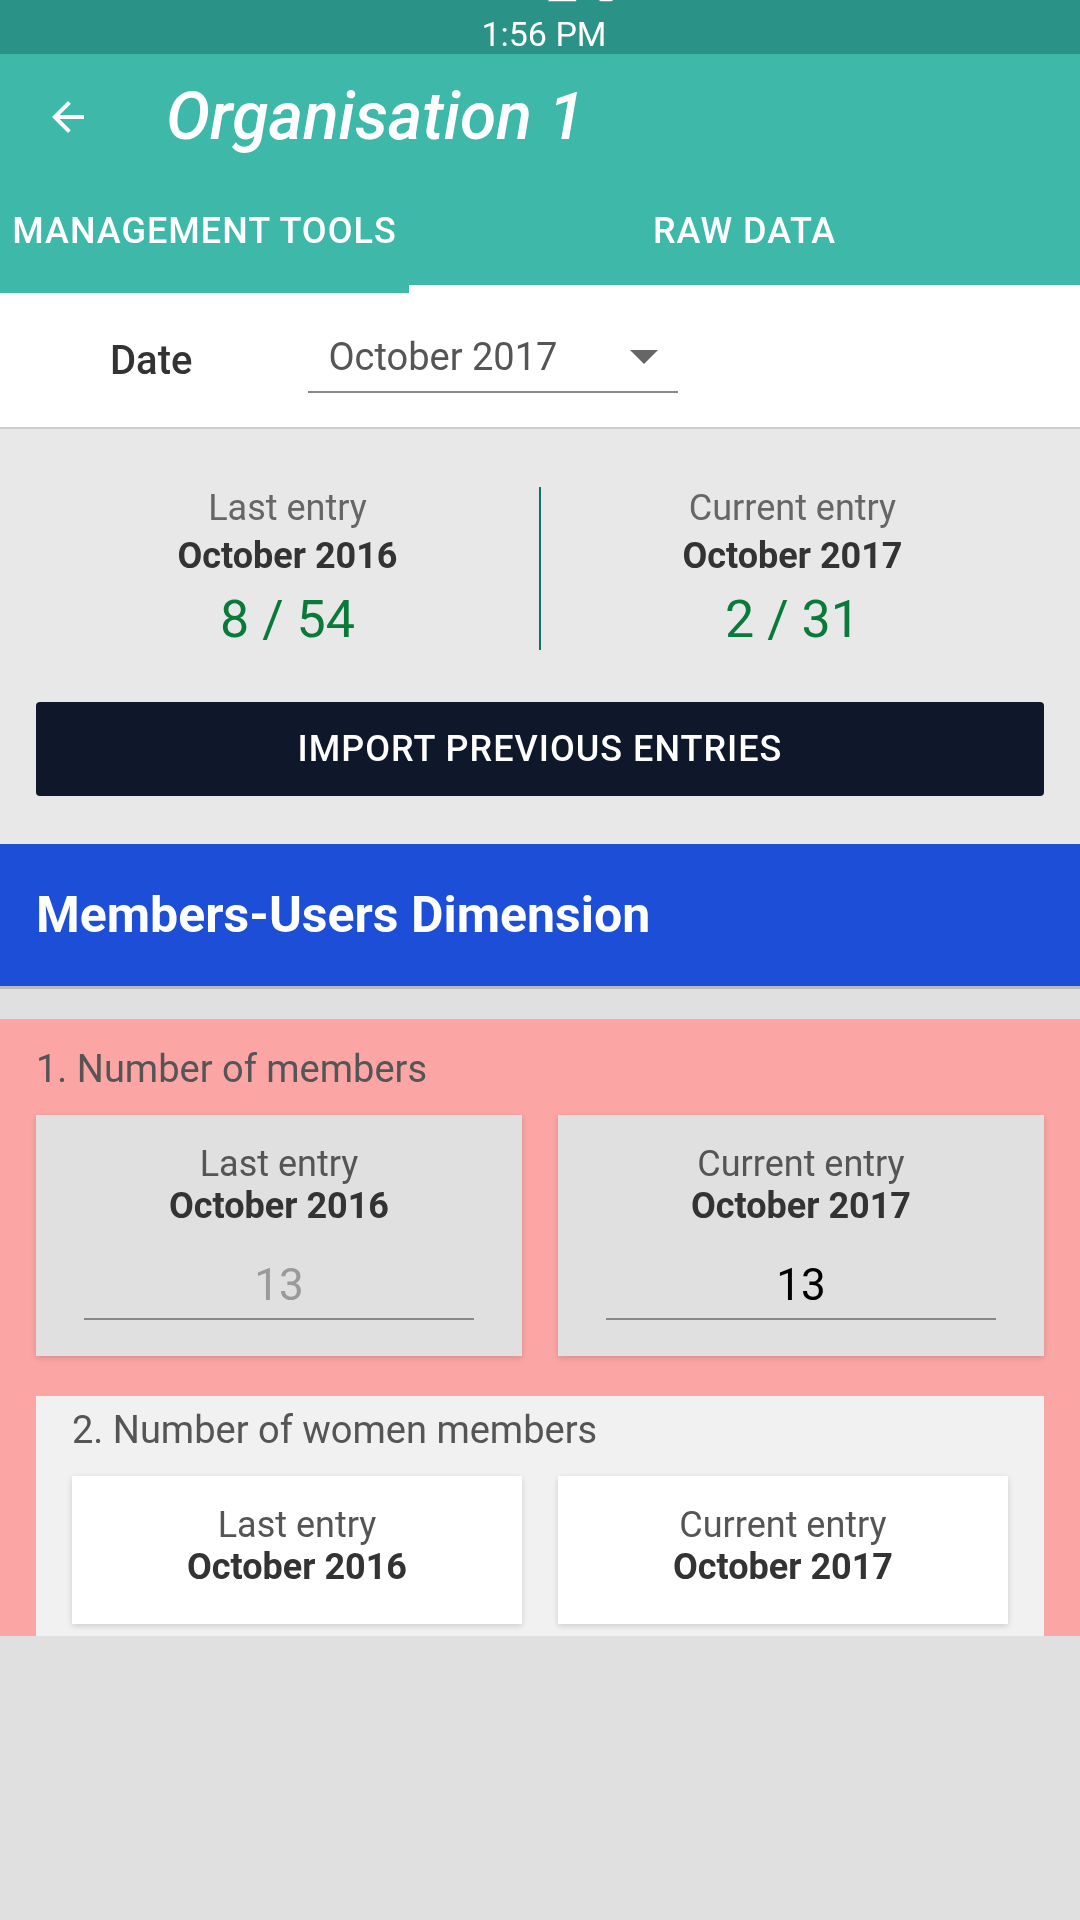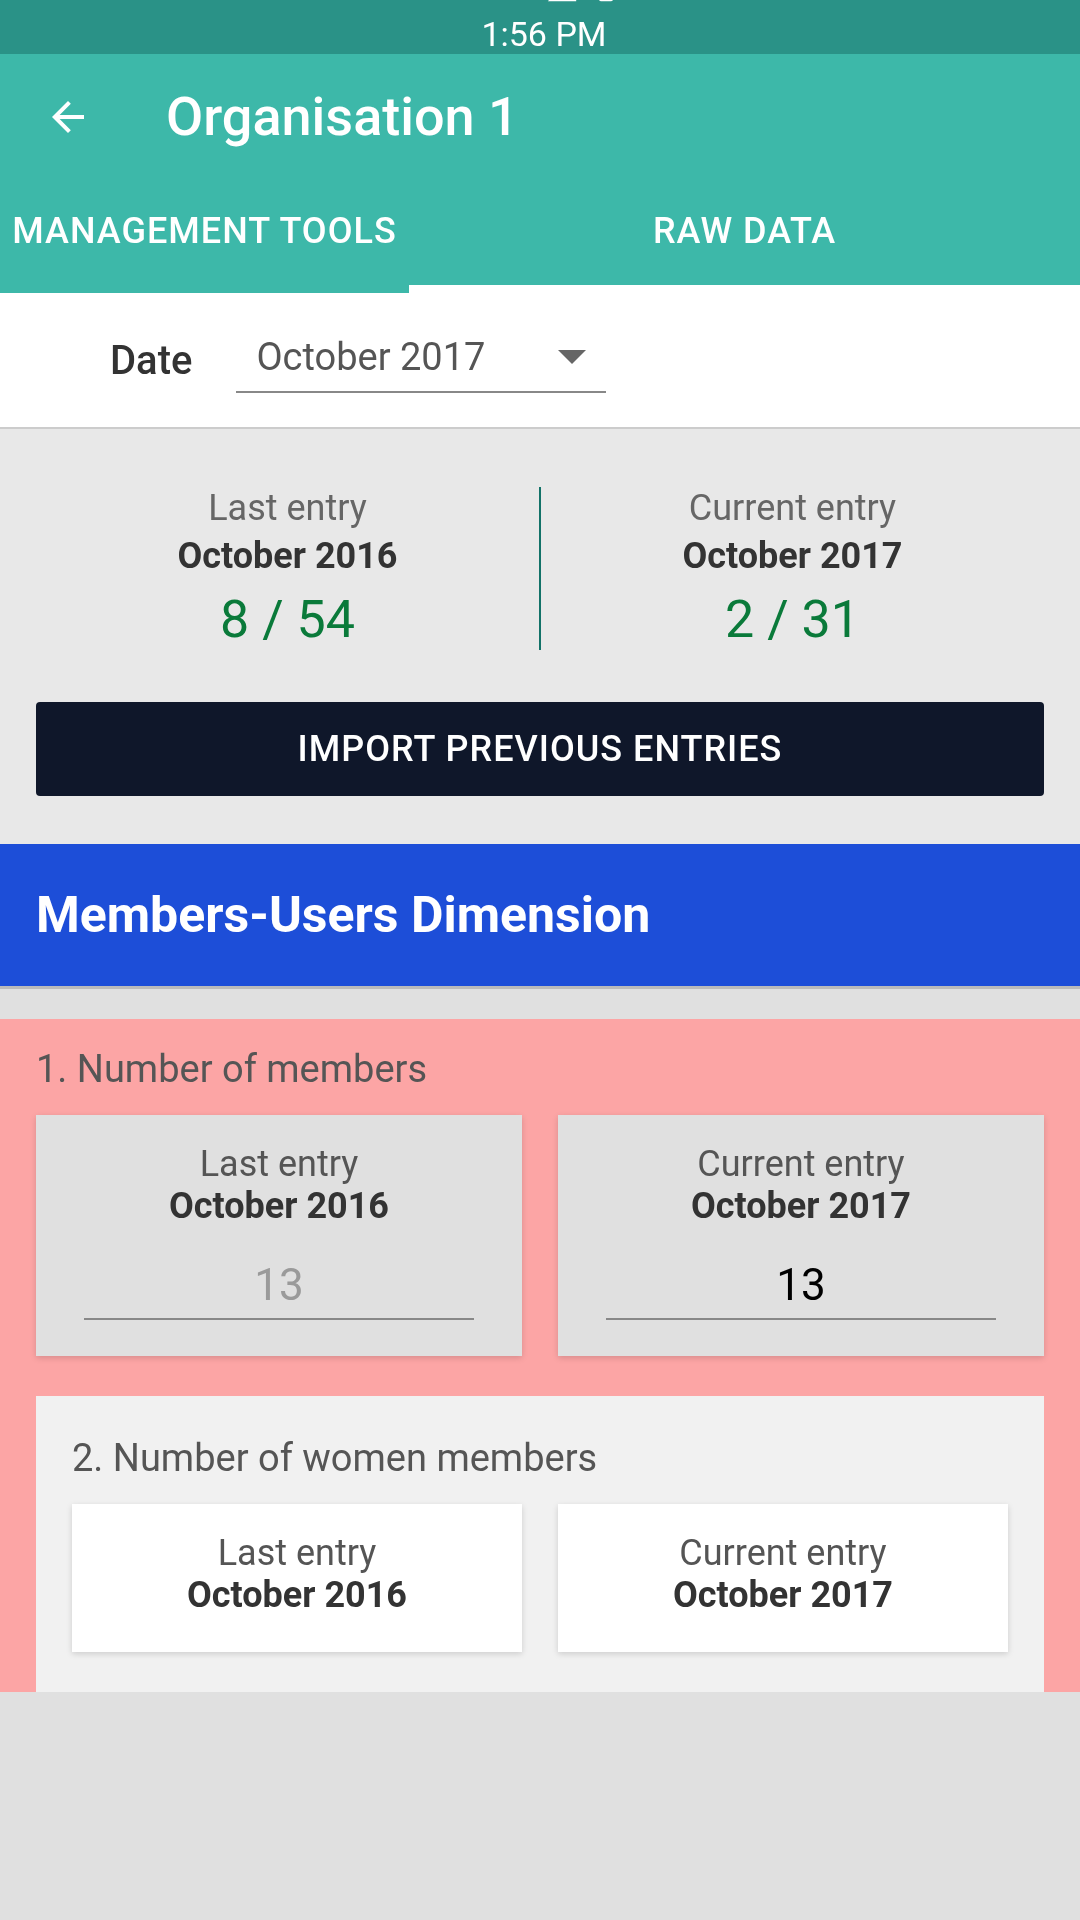--- a/index.html
+++ b/index.html
@@ -49,22 +49,23 @@
       padding-left: 44px;
     }
     .back-arrow {
       width: 48px;
       height: 48px;
       color: white;
       margin-right: 74px;
     }
     .title {
       color: white;
-      font-size: 54px;
+      font-size: 66px;
       font-weight: 500;
+      font-style: italic;
     }
     .tabs {
       display: flex;
       height: 114px;
     }
     .tab {
       flex: 1;
       display: flex;
       align-items: center;
       justify-content: center;
@@ -88,21 +89,21 @@
       display: flex;
       align-items: center;
       padding: 0 36px;
       border-bottom: 2px solid #ccc;
     }
     .date-label {
       font-size: 40px;
       font-weight: 500;
       color: #333;
       margin-left: 74px;
-      margin-right: 44px;
+      margin-right: 116px;
     }
     .date-dropdown {
       flex: 1;
       display: flex;
       align-items: center;
       justify-content: space-between;
       border-bottom: 2px solid #888;
       padding: 8px 20px 12px 20px;
       max-width: 370px;
       cursor: pointer;
@@ -221,21 +222,21 @@
       border-left: none;
       border-right: none;
       outline: none;
     }
     .card .input-line.disabled {
       color: #9a9a9a;
     }
     .question2 {
       background: #f1f1f1;
       margin-top: 40px;
-      padding: 40px 36px;
+      padding: 12px 36px;
     }
     .svg-icon {
       width: 34px;
       height: 34px;
       fill: white;
     }
   </style>
 </head>
 <body>
 

